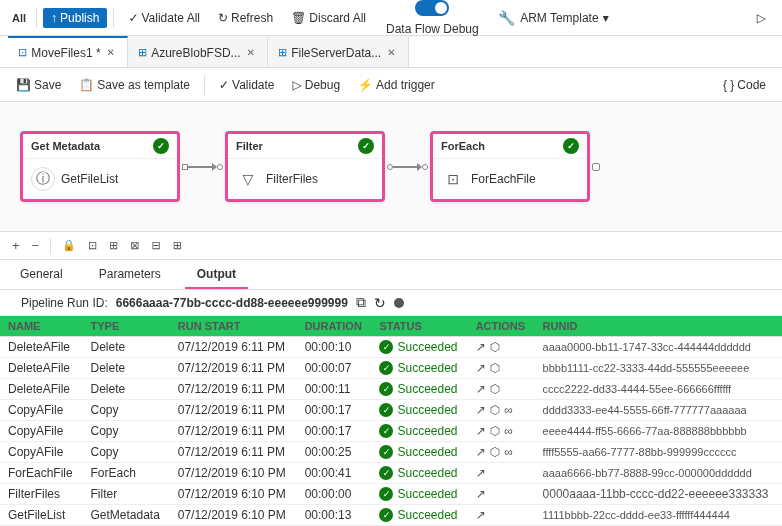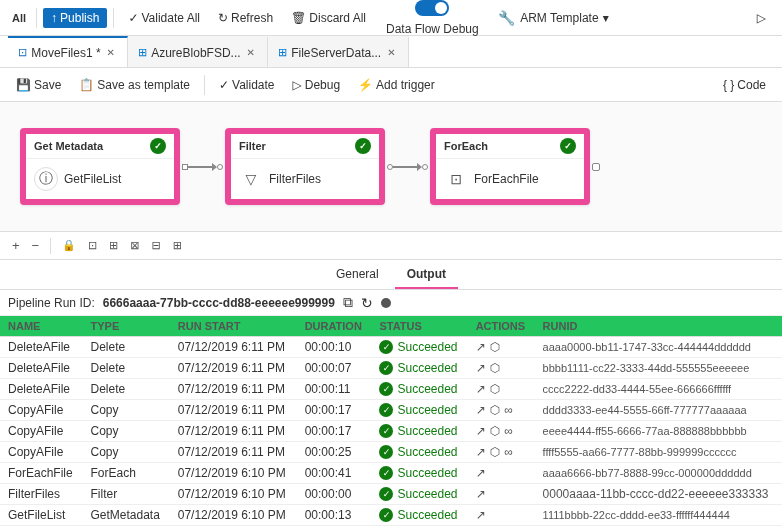--- a/index.html
+++ b/index.html
@@ -64,21 +64,21 @@
     .action-toolbar .separator { width: 1px; background: #ddd; height: 20px; margin: 0 4px; }
     .action-toolbar .spacer { flex: 1; }
 
     
     .canvas-area {
       background: #fafafa; height: 130px; border-bottom: 1px solid #ddd;
       position: relative; overflow: hidden; padding: 20px;
       display: flex; align-items: center; gap: 0;
     }
     .pipeline-node {
-      background: #fff; border: 6px solid #ec4899; border-radius: 4px;
+      background: #fff; border: 3px solid #ec4899; border-radius: 4px;
       min-width: 160px; box-shadow: 0 1px 3px rgba(0,0,0,0.1);
     }
     .node-header {
       display: flex; align-items: center; justify-content: space-between;
       padding: 4px 8px; border-bottom: 1px solid #eee; font-size: 11px; font-weight: 600;
     }
     .node-body {
       display: flex; align-items: center; gap: 6px; padding: 8px;
     }
     .node-icon {
@@ -100,31 +100,31 @@
     .canvas-toolbar button {
       background: none; border: none; cursor: pointer; padding: 2px 4px;
       font-size: 13px; color: #555; border-radius: 2px; display: flex; align-items: center;
     }
     .canvas-toolbar .separator { width: 1px; background: #ddd; height: 16px; margin: 0 3px; }
 
     
     .bottom-panel { background: #fff; flex: 1; display: flex; flex-direction: column; }
     .panel-tabs {
       display: flex; align-items: center; border-bottom: 1px solid #ddd; padding: 0 8px;
-      height: 30px; gap: 4px; justify-content: center;
+      height: 30px; gap: 12px;
     }
     .panel-tab {
       padding: 0 12px; height: 100%; display: flex; align-items: center;
       font-size: 12px; cursor: pointer; border-bottom: 2px solid transparent;
     }
     .panel-tab.active { border-bottom: 2px solid #ec4899; font-weight: 600; }
 
     
     .run-info {
-      display: flex; align-items: center; gap: 8px; padding: 4px 8px;
+      display: flex; align-items: center; gap: 8px; padding: 4px 21px;
       border-bottom: 1px solid #eee; font-size: 12px;
     }
     .run-info .run-id { font-weight: 600; }
 
     
     .output-table { width: 100%; border-collapse: collapse; font-size: 12px; }
     .output-table th {
       text-align: left; padding: 4px 8px; background: #22c55e;
       border-bottom: 1px solid #ddd; font-weight: 600; font-size: 11px;
       color: #555; white-space: nowrap;
@@ -300,20 +300,21 @@
   <button style="font-size:11px;">⊞</button>
   <button style="font-size:11px;">⊠</button>
   <button style="font-size:11px;">⊟</button>
   <button style="font-size:11px;">⊞</button>
 </div>
 
 <div class="bottom-panel">
 
   <div class="panel-tabs">
     <div class="panel-tab">General</div>
+    <div class="panel-tab">Parameters</div>
     <div class="panel-tab active">Output</div>
   </div>
 
   <div class="run-info">
     <span>Pipeline Run ID:</span>
     <span class="run-id">6666aaaa-77bb-cccc-dd88-eeeeee999999</span>
     <span style="font-size:14px;cursor:pointer;">⧉</span>
     <span style="font-size:14px;cursor:pointer;">↻</span>
     <span style="width:10px;height:10px;background:#555;border-radius:50%;display:inline-block;cursor:pointer;"></span>
   </div>

